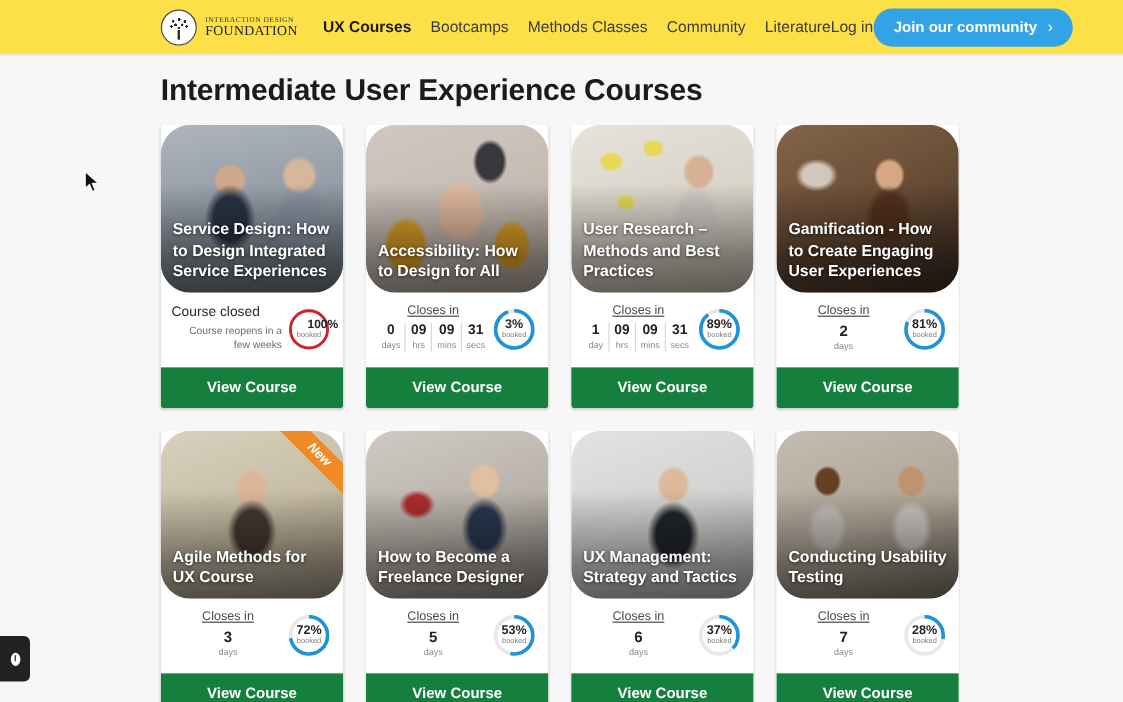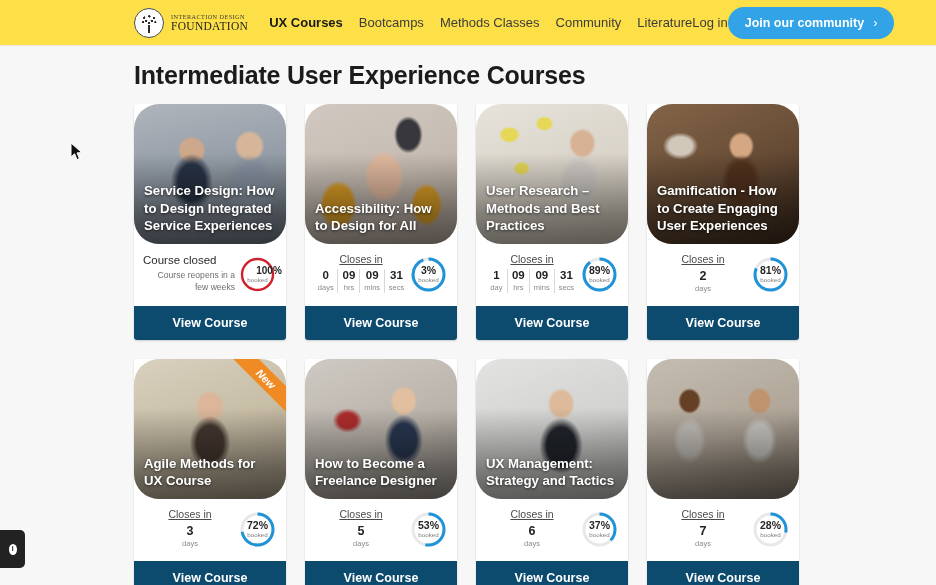--- a/index.html
+++ b/index.html
@@ -298,21 +298,21 @@
   }
   .ring-lab {
     font-size: 6.2px;
     color: #7d7d7d;
     line-height: 1;
     margin-top: 1.5px;
   }
   .ring.closed .ring-pct { font-size: 10px; margin-left: 23px; }
 
   .view-btn {
-    background: #0c4a6e;
+    background: #15803d;
     color: #fff;
     font-size: 12.5px;
     font-weight: bold;
     text-align: center;
     padding: 10px 0;
     cursor: pointer;
     border: none;
     width: 100%;
     font-family: "Liberation Sans", sans-serif;
     display: block;
@@ -633,20 +633,21 @@
               <span class="ring-pct">37%</span>
               <span class="ring-lab">booked</span>
             </div>
           </div>
         </div>
         <button class="view-btn">View Course</button>
       </div>
       <div class="card">
         <div class="card-img">
           <div class="ph ph8"></div>
+          <div class="card-title">Conducting Usability Testing</div>
         </div>
         <div class="card-body">
           <div class="closes-label">Closes in</div>
           <div class="countdown single">
             <div class="cd-unit">
               <span class="cd-val">7</span>
               <span class="cd-lab">days</span>
             </div>
           </div>
           <div class="ring">

